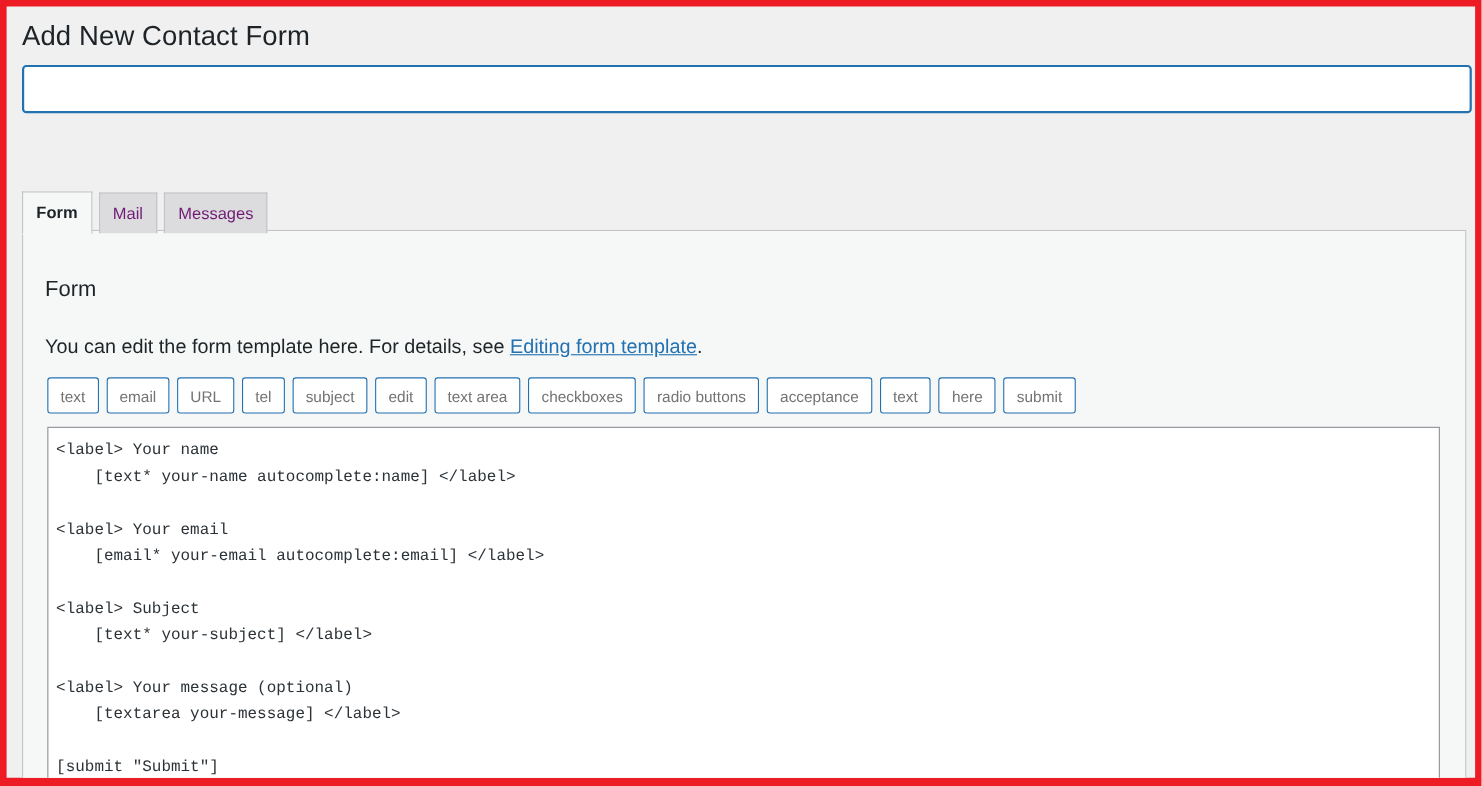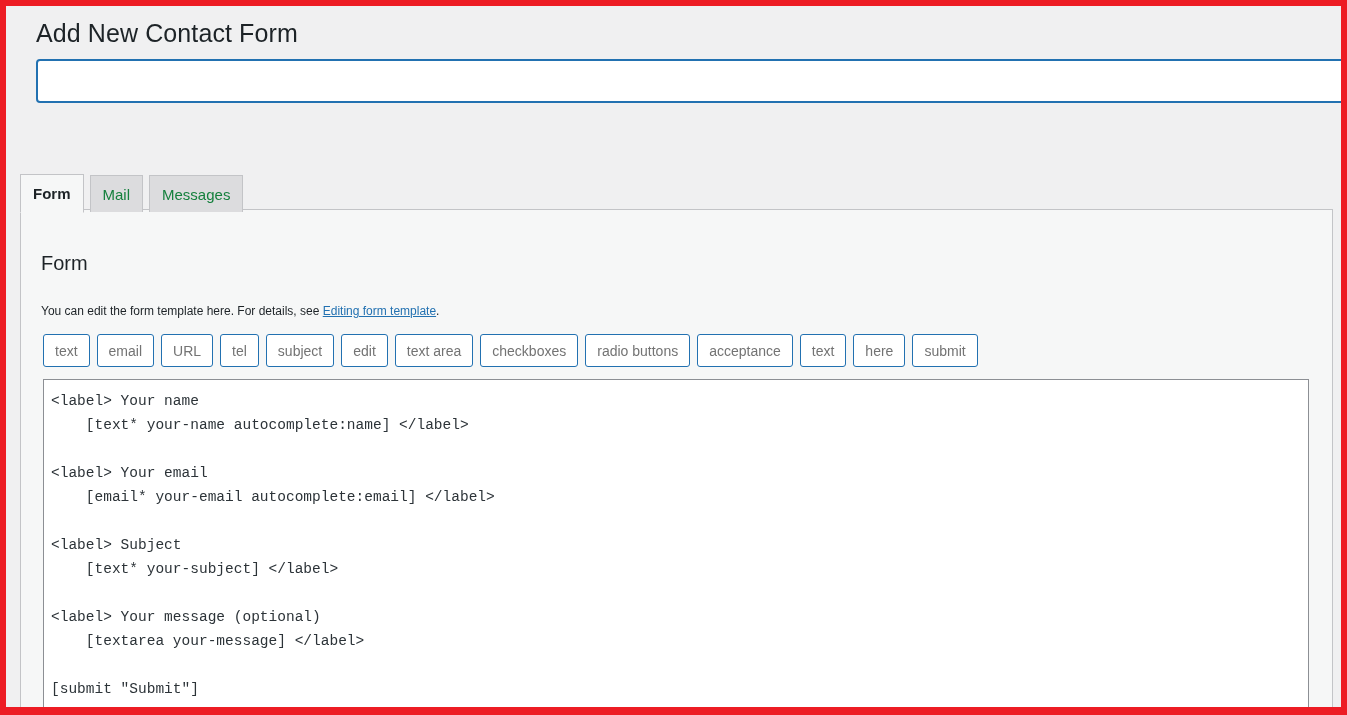--- a/index.html
+++ b/index.html
@@ -20,21 +20,21 @@
     width: 1347px;
     height: 715px;
     background: #f0f0f1;
     border: 6px solid #ed1c24;
     border-bottom-width: 8px;
     overflow: hidden;
   }
 
   .wrap {
     position: absolute;
-    left: 16px; top: 0;
+    left: 0; top: 0;
     width: 1094px;
     padding: 0 14px;
   }
 
   
   #page-title {
     font-size: 25px;
     font-weight: 400;
     color: #1d2327;
     line-height: 1.3;
@@ -70,21 +70,21 @@
     gap: 6px;
     height: 40px;
     z-index: 3;
   }
   .tab {
     display: inline-flex;
     align-items: center;
     height: 37px;
     padding: 0 12px;
     font-size: 15px;
-    color: #15803d;
+    color: #701a75;
     background: #dcdcde;
     border: 1px solid #c3c4c7;
     border-bottom: none;
     line-height: 1;
     cursor: pointer;
     user-select: none;
   }
   .tab.active {
     background: #f6f7f7;
     color: #1d2327;
@@ -112,21 +112,21 @@
   #form-heading {
     font-size: 20px;
     font-weight: 400;
     color: #1d2327;
     margin: 0;
     padding: 40px 0 0 0;
     line-height: 1.3;
   }
 
   #form-desc {
-    font-size: 12px;
+    font-size: 18px;
     color: #1d2327;
     margin: 0;
     padding: 26px 0 0 0;
     line-height: 1.5;
   }
   #form-desc a {
     color: #2271b1;
     text-decoration: underline;
   }
 

